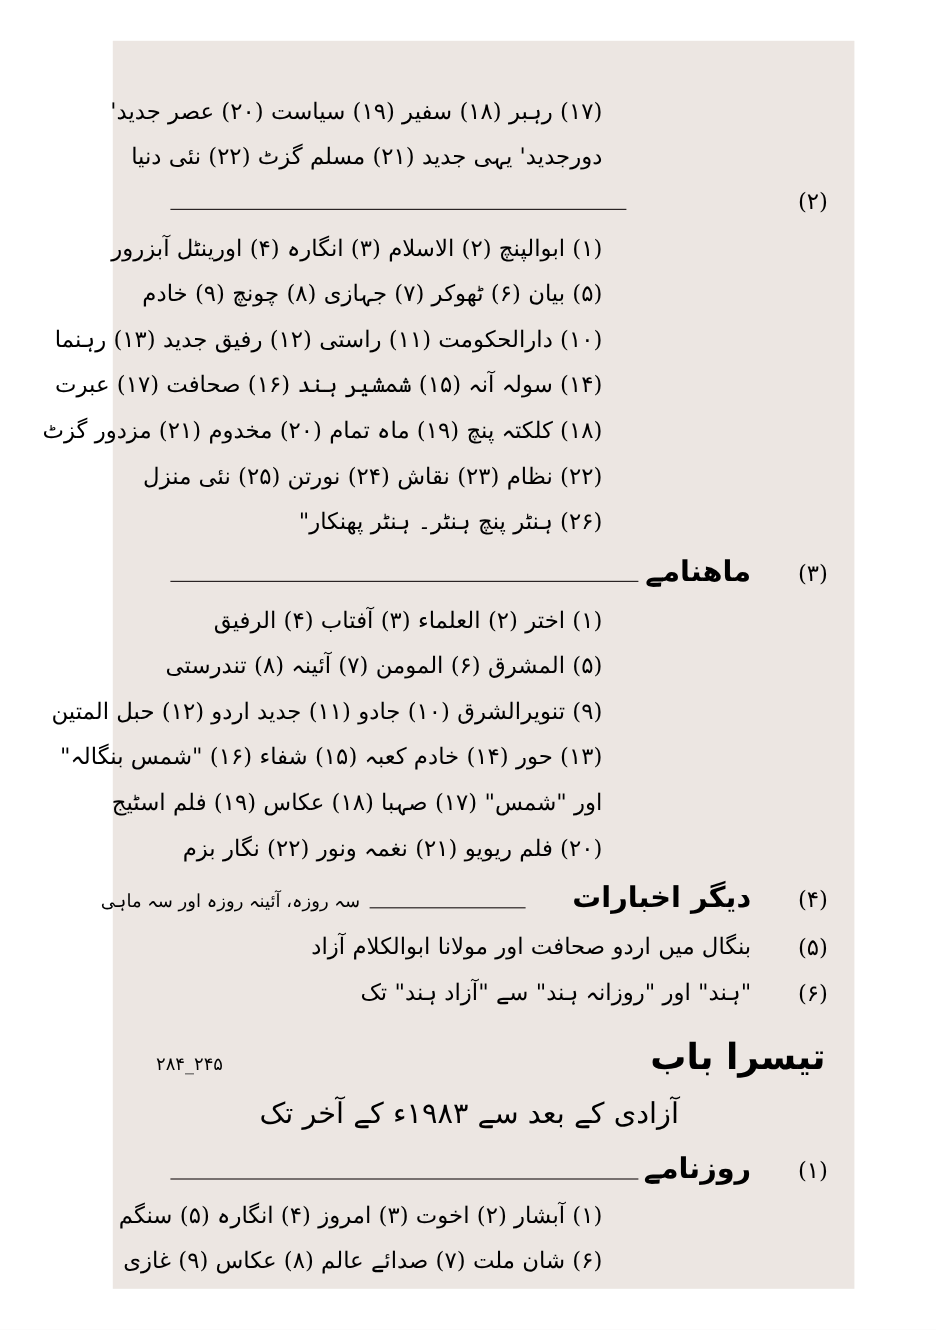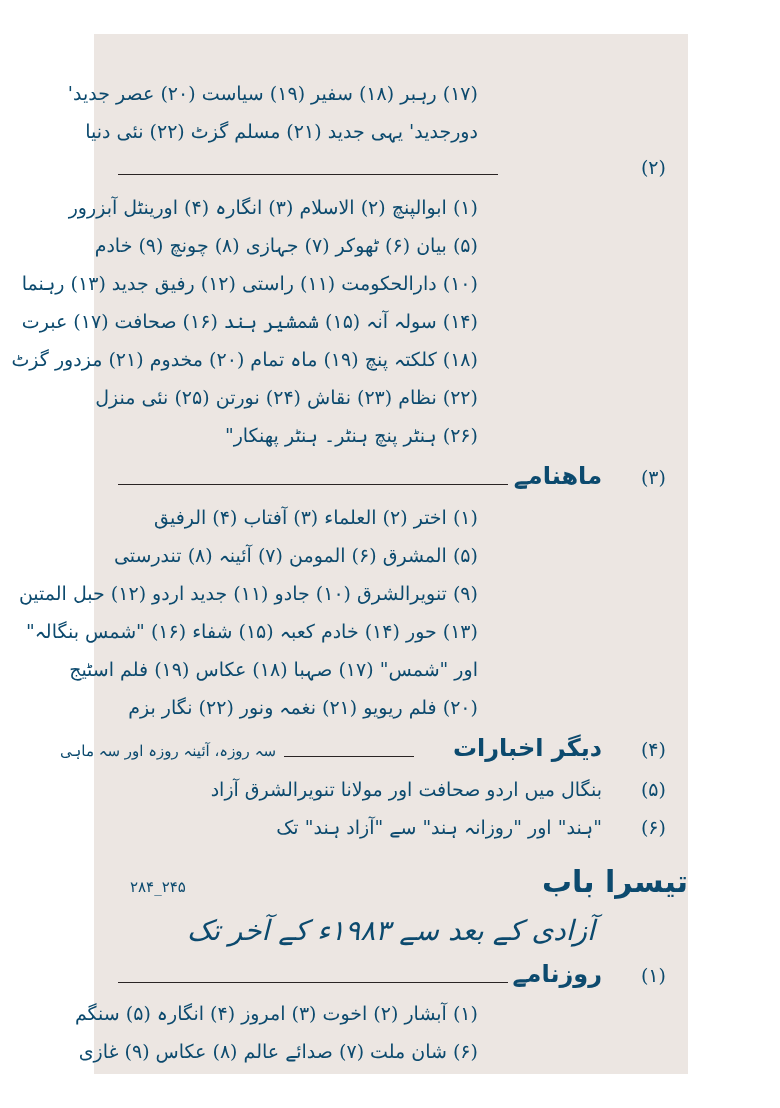--- a/index.html
+++ b/index.html
@@ -1,20 +1,20 @@
 <!DOCTYPE html>
 <html><head>
 <meta charset="utf-8">
 <style>
   html, body { margin:0; padding:0; background:#ffffff; }
   body { width:780px; height:1108px; position:relative; overflow:hidden; }
   .page {
     position:absolute; left:94px; top:34px; width:594px; height:1040px;
     background:#ece6e2;
-    font-family:"DejaVu Sans", sans-serif; color:#0c4a6e;
+    font-family:"DejaVu Sans", sans-serif; color:#000000;padding-left:24px;
   }
   .line {
     position:absolute; direction:rtl; white-space:nowrap;
     font-family:"DejaVu Serif", serif; font-size:19px; line-height:26px;
   }
   .list-line { right:210px; }
   .heading-row { position:absolute; right:0; width:594px; height:32px; }
   .heading-num {
     position:absolute; right:22px; top:4px;
     font-family:"DejaVu Serif", serif; font-size:19px; direction:rtl;
@@ -26,21 +26,21 @@
   .heading-rule {
     position:absolute; top:22px; height:0; border-top:1.5px solid #2a2424;
   }
   .item-line { right:86px; }
   .chapter-title {
     position:absolute; left:0; width:594px; text-align:right;
     font-family:"DejaVu Sans", sans-serif; font-weight:bold; font-size:30px; direction:rtl;
   }
   .chapter-sub {
     position:absolute; left:0; width:594px; text-align:center;
-    font-family:"DejaVu Serif", serif; font-size:28px; direction:rtl;font-style:italic;
+    font-family:"DejaVu Serif", serif; font-size:24px; direction:rtl;
   }
   .page-range {
     position:absolute; left:36px; font-family:"DejaVu Serif", serif; font-size:15px;
   }
   .small-note { font-size:15px; }
 </style>
 </head>
 <body>
 
 <div class="page">
@@ -76,21 +76,21 @@
 
   <div class="heading-row" style="top:700px;">
     <span class="heading-num">(۴)</span>
     <span class="heading-title">دیگر اخبارات</span>
     <div class="heading-rule" style="left:190px; width:130px;"></div>
     <span class="line small-note" style="right:412px; top:4px;">سہ روزہ، آئینہ روزہ اور سہ ماہی</span>
   </div>
 
   <div class="heading-row" style="top:740px;">
     <span class="heading-num">(۵)</span>
-    <span class="line item-line" style="top:2px;">بنگال میں اردو صحافت اور مولانا تنویرالشرق آزاد</span>
+    <span class="line item-line" style="top:2px;">بنگال میں اردو صحافت اور مولانا ابوالکلام آزاد</span>
   </div>
   <div class="heading-row" style="top:778px;">
     <span class="heading-num">(۶)</span>
     <span class="line item-line" style="top:2px;">"ہند" اور "روزانہ ہند" سے "آزاد ہند" تک</span>
   </div>
 
   <div class="page-range" style="top:844px;">۲۸۴_۲۴۵</div>
   <div class="chapter-title" style="top:830px;">تیسرا باب</div>
   <div class="chapter-sub" style="top:880px;">آزادی کے بعد سے ۱۹۸۳ء کے آخر تک</div>
 

